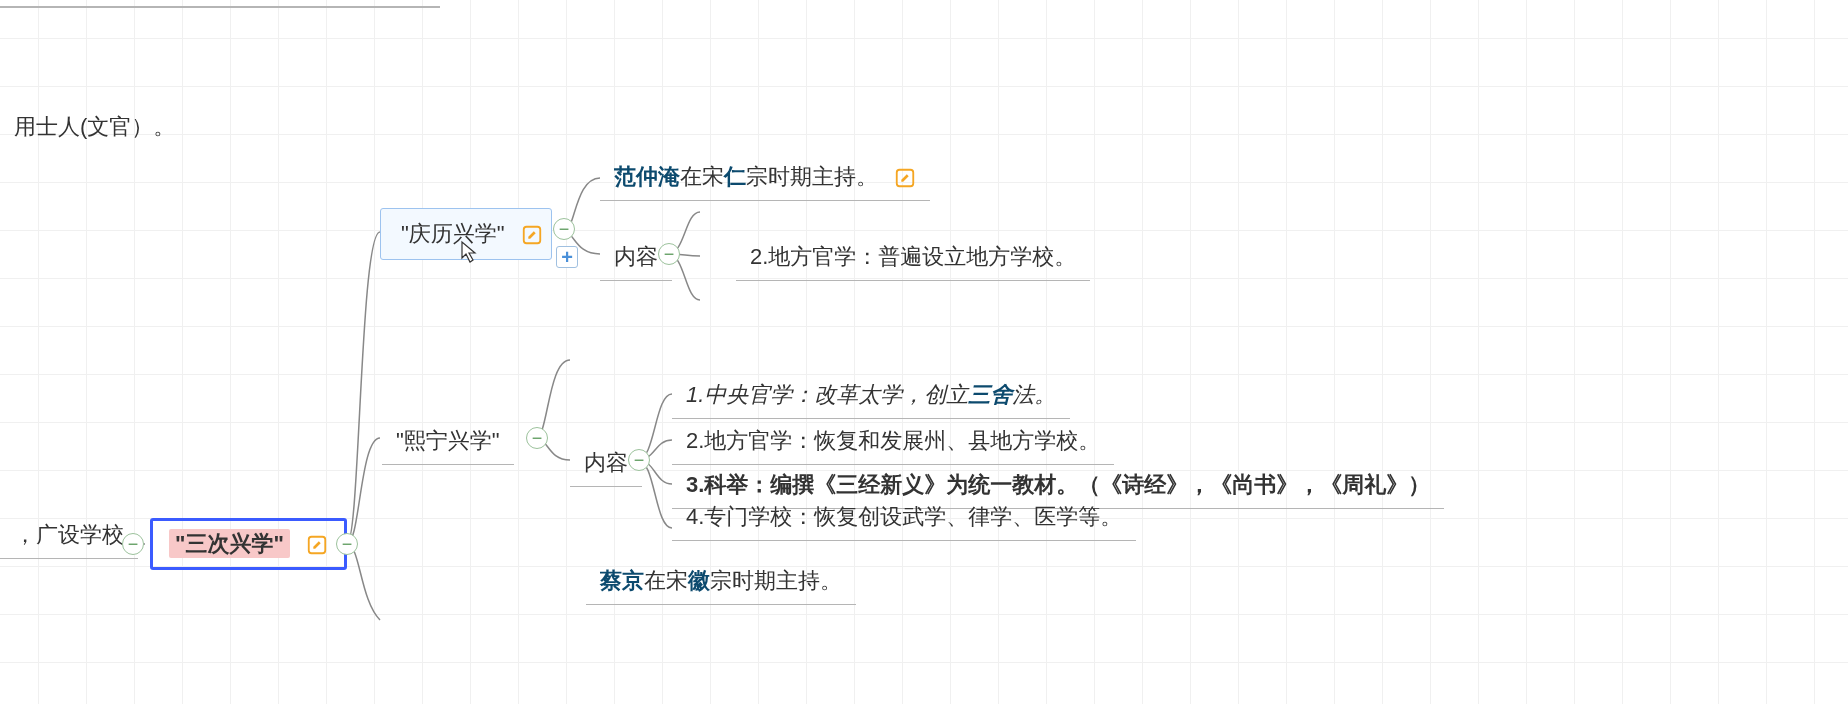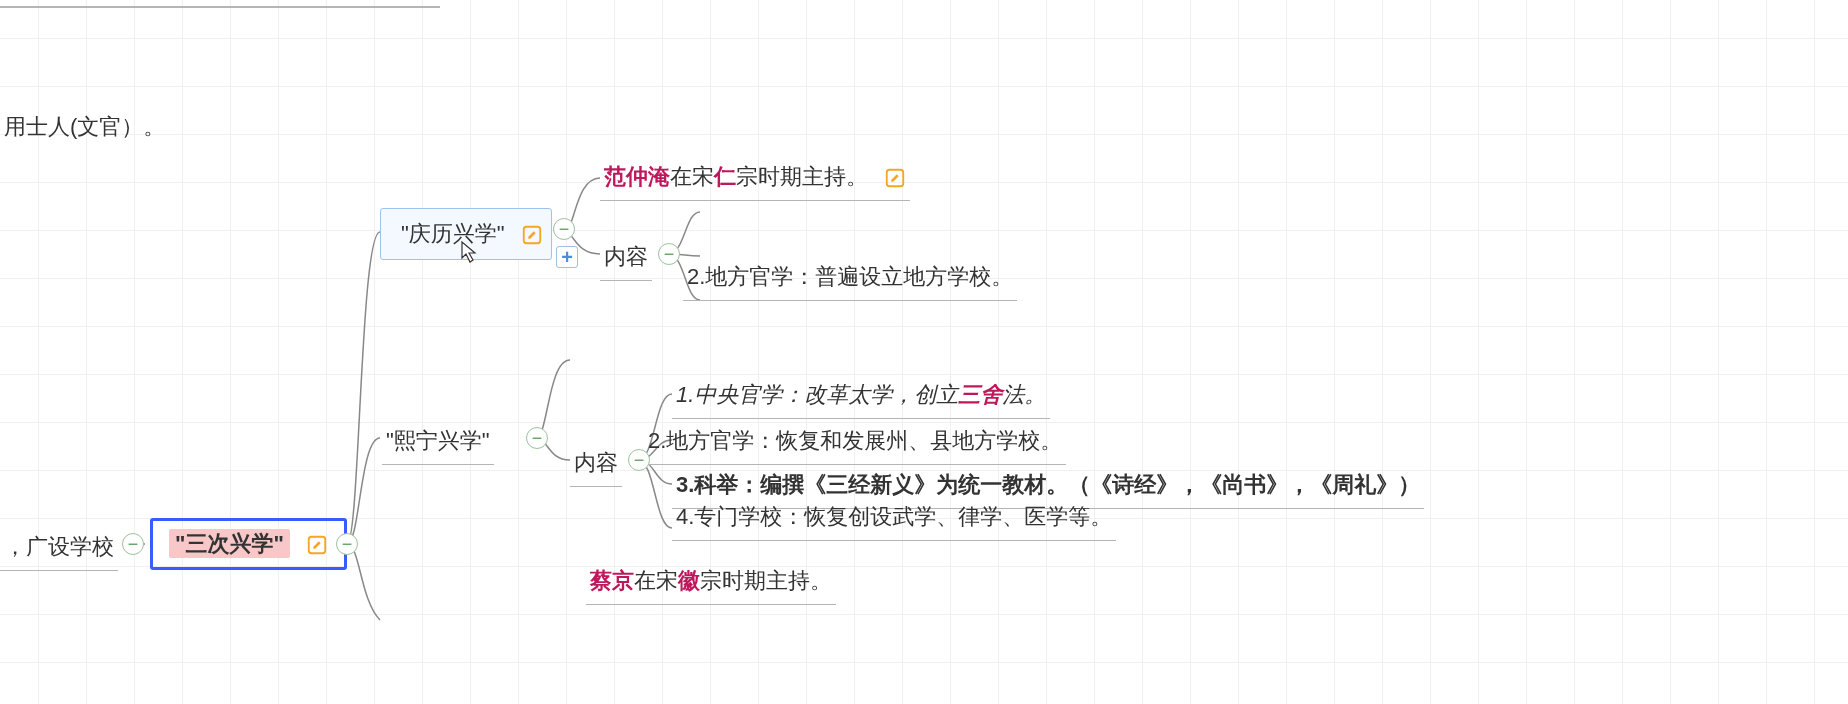--- a/index.html
+++ b/index.html
@@ -21,27 +21,27 @@
     background-position: -10px -10px;
   }
   .canvas {
     position: absolute; inset: 0;
   }
   .node {
     position: absolute;
     white-space: nowrap;
     font-size: 22px;
     color: #333;
-    padding: 6px 4px;
+    padding: 6px 14px;
   }
   .underline {
     border-bottom: 1.5px solid #b5b5b5;
     padding-bottom: 8px;
   }
-  .node b { font-weight: 700; color: #be185d; }
+  .node b { font-weight: 700; color: #0c4a6e; }
   .sel-root {
     border: 3px solid #3b5bff;
     border-radius: 3px;
     padding: 8px 16px;
   }
   .sel-root .chip {
     background: #f8c8c8;
     padding: 2px 6px;
     border-radius: 2px;
     font-weight: 700;
@@ -136,21 +136,21 @@
 </svg>
 
 <div class="canvas">
 
   <div class="top-line" style="left:0; top:6px; width:440px;"></div>
 
   <div class="node" style="left:0; top:106px;">
     <span>用士人(文官）。</span>
   </div>
 
-  <div class="node underline" style="left:0; top:526px;font-family:Liberation Serif, serif;">
+  <div class="node underline" style="left:0; top:514px;font-family:Liberation Serif, serif;">
     <span>，广设学校</span>
   </div>
   <div class="toggle" style="left:122px; top:533px;">
       <span>−</span>
     </div>
 
   <div class="node sel-root" style="left:150px; top:518px;">
     <span class="chip">"三次兴学"</span>
     <span class="edit-icon">
       <svg viewBox="0 0 24 24" width="22" height="22">
@@ -195,21 +195,21 @@
     </span>
   </div>
 
   <div class="node underline" style="left:600px; top:236px;">
     <span>内容</span>
   </div>
   <div class="toggle" style="left:658px; top:243px;">
       <span>−</span>
     </div>
 
-  <div class="node underline" style="left:683px; top:236px;margin-top:20px;">
+  <div class="node underline" style="left:736px; top:236px;">
     <span>2.地方官学：普遍设立地方学校。</span>
   </div>
 
   <div class="node underline" style="left:382px; top:420px;">
     <span>"熙宁兴学"</span>
   </div>
   <div class="toggle" style="left:526px; top:427px;">
       <span>−</span>
     </div>
 
@@ -217,21 +217,21 @@
   <div class="node underline" style="left:570px; top:442px;">
     <span>内容</span>
   </div>
   <div class="toggle" style="left:628px; top:449px;">
       <span>−</span>
     </div>
 
   <div class="node underline" style="left:672px; top:374px;font-style:italic;">
     <span>1.中央官学：改革太学，创立</span><b>三舍</b><span>法。</span>
   </div>
-  <div class="node underline" style="left:644px; top:420px;">
+  <div class="node underline" style="left:672px; top:420px;">
     <span>2.地方官学：恢复和发展州、县地方学校。</span>
   </div>
   <div class="node underline" style="left:672px; top:464px;font-weight:bold;">
     <span>3.科举：编撰《三经新义》为统一教材。（《诗经》，《尚书》，《周礼》）</span>
   </div>
   <div class="node underline" style="left:672px; top:496px;">
     <span>4.专门学校：恢复创设武学、律学、医学等。</span>
   </div>
 
   <div class="node underline" style="left:586px; top:560px;">

